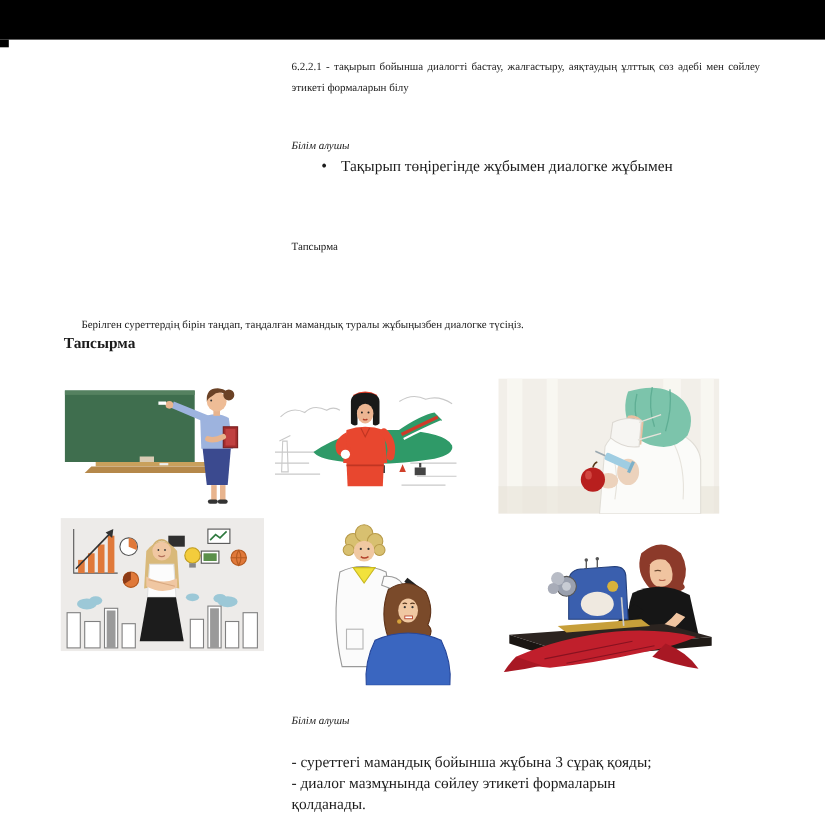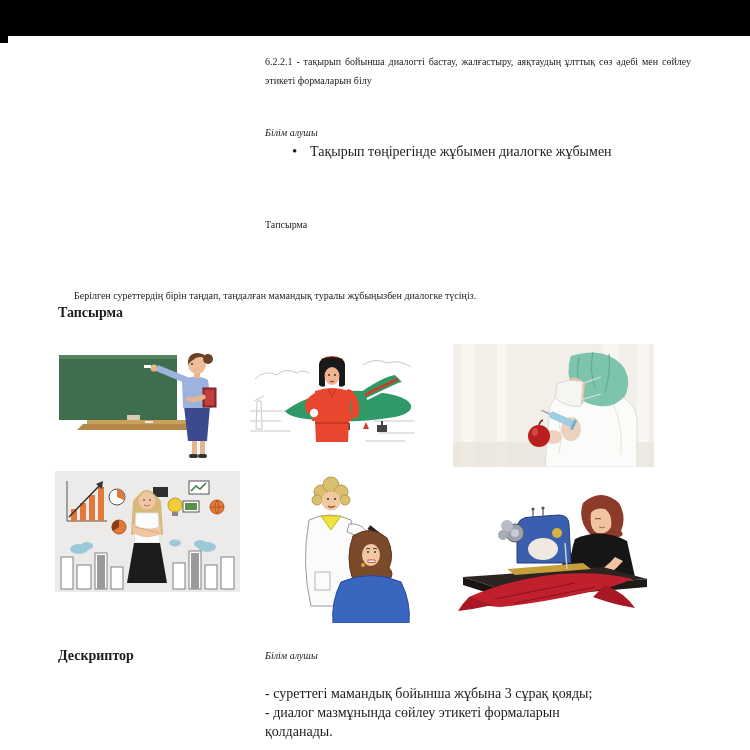--- a/index.html
+++ b/index.html
@@ -256,19 +256,18 @@
       <circle cx="78" cy="32" r="1.6" fill="#555555"></circle>
         <circle cx="88" cy="31" r="1.6" fill="#555555"></circle>
       <line x1="110" y1="66" x2="112" y2="92" stroke="#cccccc" stroke-width="1.5"></line>
       <path d="M14 120 Q55 102 105 97 Q145 94 178 102 Q160 110 130 116 Q85 126 45 130 Q18 128 14 120 Z" fill="#c01f2c"></path>
       <path d="M14 120 Q8 126 3 134 Q20 132 38 128 Z" fill="#a81824"></path>
       <path d="M150 108 Q170 116 180 131 Q160 128 138 120 Z" fill="#a81824"></path>
       <path d="M40 122 Q80 114 120 106 M60 126 Q100 118 140 110" stroke="#871220" fill="none" stroke-width="1"></path>
     </svg>
   </div>
 
-  <div class="lbl" style="left:58px;top:646px;width:200px;">Дескриптор</div>
   <div class="txt ital" style="left:265px;top:646px;width:300px;">Білім алушы</div>
   <div class="dash-items" style="position:absolute;left:265px;top:684px;width:345px;">
     <p>- суреттегі мамандық бойынша жұбына 3 сұрақ қояды;</p>
     <p>- диалог мазмұнында сөйлеу этикеті формаларын қолданады.</p>
   </div>
 </div>
 
 </body></html>

